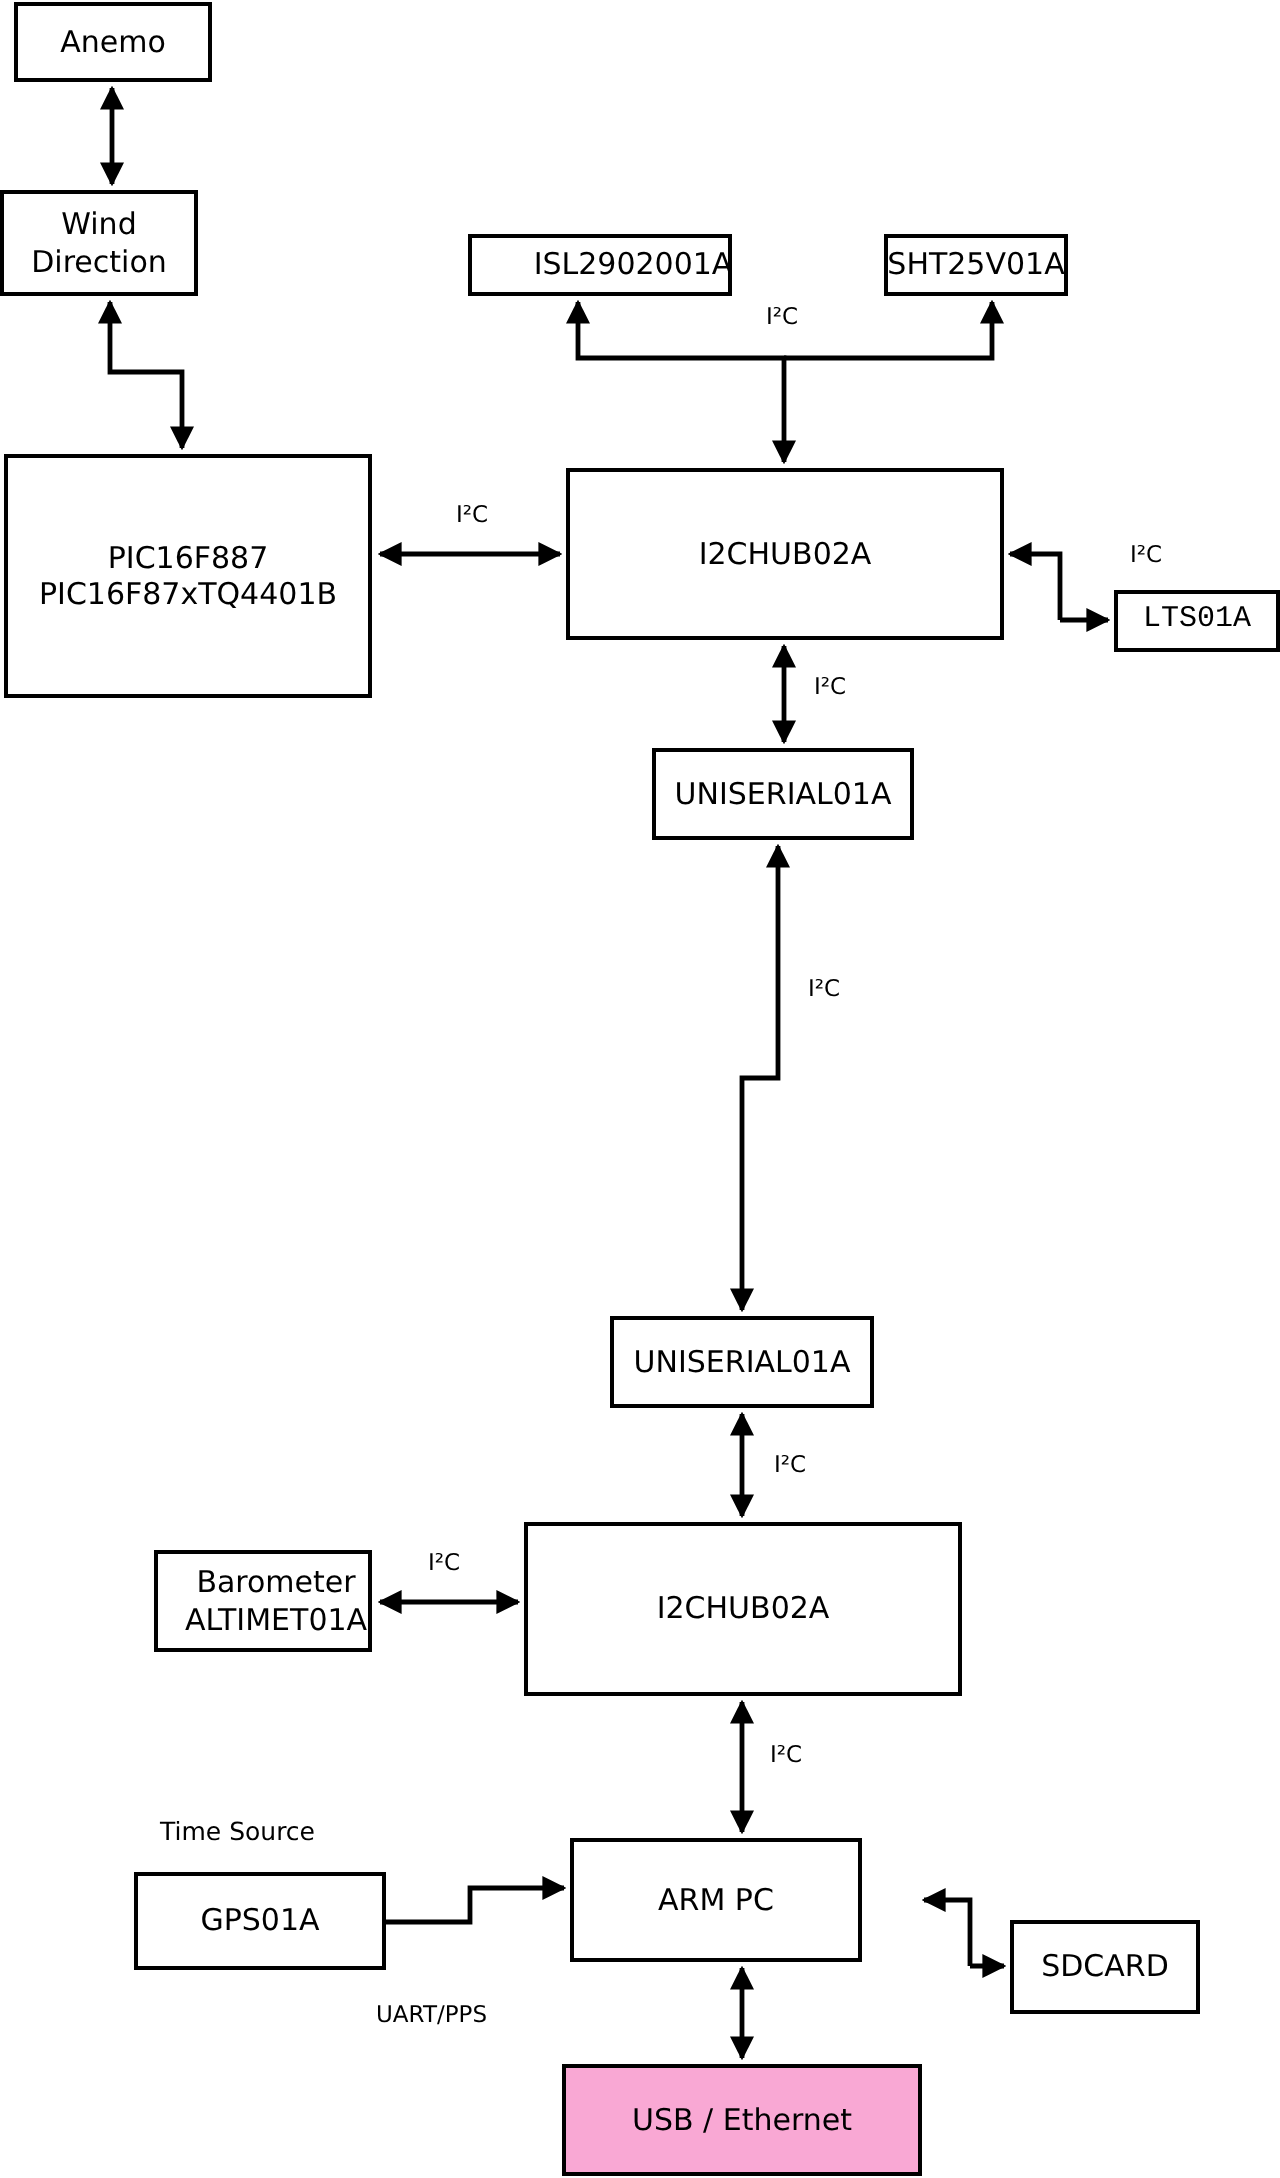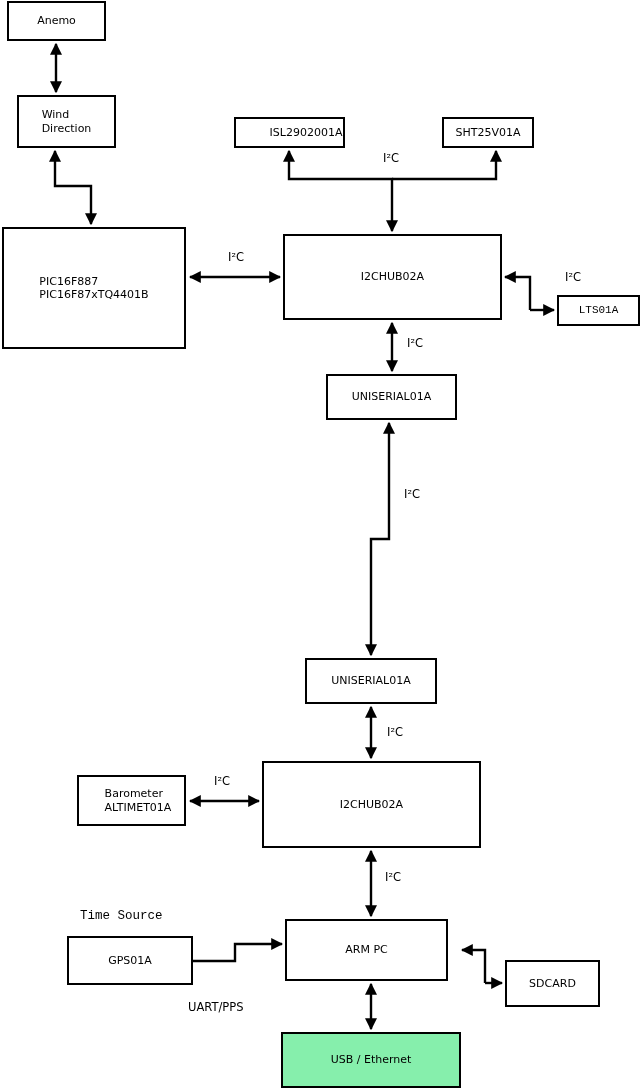--- a/index.html
+++ b/index.html
@@ -27,22 +27,23 @@
     pointer-events: none;
   }
   .node {
     position: absolute;
     box-sizing: border-box;
     background: #ffffff;
     border: 2px solid #000000;
     display: flex;
     align-items: center;
     justify-content: center;
+    text-align: center;
     color: #000000;
-    font-size: 11px;
+    font-size: 15px;
     line-height: 1.22;
     z-index: 2;
   }
   .node .node-label {
     display: block;
     white-space: pre-line;
     padding: 0 3px;
   }
   .edge-label {
     position: absolute;
@@ -93,29 +94,29 @@
         <path d="M 485,983 L 485,950 L 462,950" fill="none" stroke="#000000" stroke-width="2.4" stroke-linecap="butt" stroke-linejoin="miter" marker-end="url(#arrow-end)"></path>
         <path d="M 485,983 L 502,983" fill="none" stroke="#000000" stroke-width="2.4" stroke-linecap="butt" stroke-linejoin="miter" marker-end="url(#arrow-end)"></path>
         <path d="M 371,984 L 371,1029" fill="none" stroke="#000000" stroke-width="2.4" stroke-linecap="butt" stroke-linejoin="miter" marker-end="url(#arrow-end)" marker-start="url(#arrow-start)"></path>
       </g>
   </svg>
 
   <div id="node-layer">
       <div class="node" style="left: 7px; top: 1px; width: 99px; height: 40px; border-color: rgb(0, 0, 0); background: rgb(255, 255, 255);">
         <span class="node-label">Anemo</span>
       </div>
-      <div class="node" style="left: 17px; top: 95px; width: 99px; height: 53px; border-color: rgb(0, 0, 0); background: rgb(255, 255, 255);">
+      <div class="node" style="left: 0; top: 95px; width: 99px; height: 53px; border-color: rgb(0, 0, 0); background: rgb(255, 255, 255);">
         <span class="node-label">Wind
 Direction</span>
       </div>
       <div class="node" style="left: 2px; top: 227px; width: 184px; height: 122px; border-color: rgb(0, 0, 0); background: rgb(255, 255, 255);">
         <span class="node-label">PIC16F887
 PIC16F87xTQ4401B</span>
       </div>
-      <div class="node" style="left: 234px; top: 117px; width: 111px; height: 31px; border-color: rgb(0, 0, 0); background: rgb(255, 255, 255); padding-left: 33px;">
+      <div class="node" style="left: 234px; top: 117px; width: 132px; height: 31px; border-color: rgb(0, 0, 0); background: rgb(255, 255, 255); padding-left: 33px;">
         <span class="node-label">ISL2902001A</span>
       </div>
       <div class="node" style="left: 442px; top: 117px; width: 92px; height: 31px; border-color: rgb(0, 0, 0); background: rgb(255, 255, 255);">
         <span class="node-label">SHT25V01A</span>
       </div>
       <div class="node" style="left: 283px; top: 234px; width: 219px; height: 86px; border-color: rgb(0, 0, 0); background: rgb(255, 255, 255);">
         <span class="node-label">I2CHUB02A</span>
       </div>
       <div class="node" style="left: 557px; top: 295px; width: 83px; height: 31px; border-color: rgb(0, 0, 0); background: rgb(255, 255, 255); font-family: Liberation Mono, monospace;">
         <span class="node-label">LTS01A</span>
@@ -129,36 +130,36 @@
       <div class="node" style="left: 262px; top: 761px; width: 219px; height: 87px; border-color: rgb(0, 0, 0); background: rgb(255, 255, 255);">
         <span class="node-label">I2CHUB02A</span>
       </div>
       <div class="node" style="left: 77px; top: 775px; width: 109px; height: 51px; border-color: rgb(0, 0, 0); background: rgb(255, 255, 255); padding-left: 13px;">
         <span class="node-label">Barometer
 ALTIMET01A</span>
       </div>
       <div class="node" style="left: 67px; top: 936px; width: 126px; height: 49px; border-color: rgb(0, 0, 0); background: rgb(255, 255, 255);">
         <span class="node-label">GPS01A</span>
       </div>
-      <div class="node" style="left: 285px; top: 919px; width: 163px; height: 62px; border-color: rgb(0, 0, 0); background: rgb(255, 255, 255);">
+      <div class="node" style="left: 285px; top: 919px; width: 146px; height: 62px; border-color: rgb(0, 0, 0); background: rgb(255, 255, 255);">
         <span class="node-label">ARM PC</span>
       </div>
       <div class="node" style="left: 505px; top: 960px; width: 95px; height: 47px; border-color: rgb(0, 0, 0); background: rgb(255, 255, 255);">
         <span class="node-label">SDCARD</span>
       </div>
-      <div class="node" style="left: 281px; top: 1032px; width: 180px; height: 56px; border-color: rgb(0, 0, 0); background: #86efac;">
+      <div class="node" style="left: 281px; top: 1032px; width: 180px; height: 56px; border-color: rgb(0, 0, 0); background: #f9a8d4;">
         <span class="node-label">USB / Ethernet</span>
       </div>
     </div>
   <div id="label-layer">
       <div class="edge-label" style="left: 228px; top: 252px;">I²C</div>
       <div class="edge-label" style="left: 383px; top: 153px;">I²C</div>
       <div class="edge-label" style="left: 565px; top: 272px;">I²C</div>
       <div class="edge-label" style="left: 407px; top: 338px;">I²C</div>
       <div class="edge-label" style="left: 404px; top: 489px;">I²C</div>
       <div class="edge-label" style="left: 387px; top: 727px;">I²C</div>
       <div class="edge-label" style="left: 214px; top: 776px;">I²C</div>
       <div class="edge-label" style="left: 385px; top: 872px;">I²C</div>
       <div class="edge-label" style="left: 188px; top: 974px; margin-top: 28px;">UART/PPS</div>
-      <div class="free-label" style="left: 80px; top: 910px; font-family: Liberation Mono, monospace;">Time Source</div>
+      <div class="free-label" style="left: 80px; top: 910px;">Time Source</div>
     </div>
 
 </div>
 
 </body></html>

